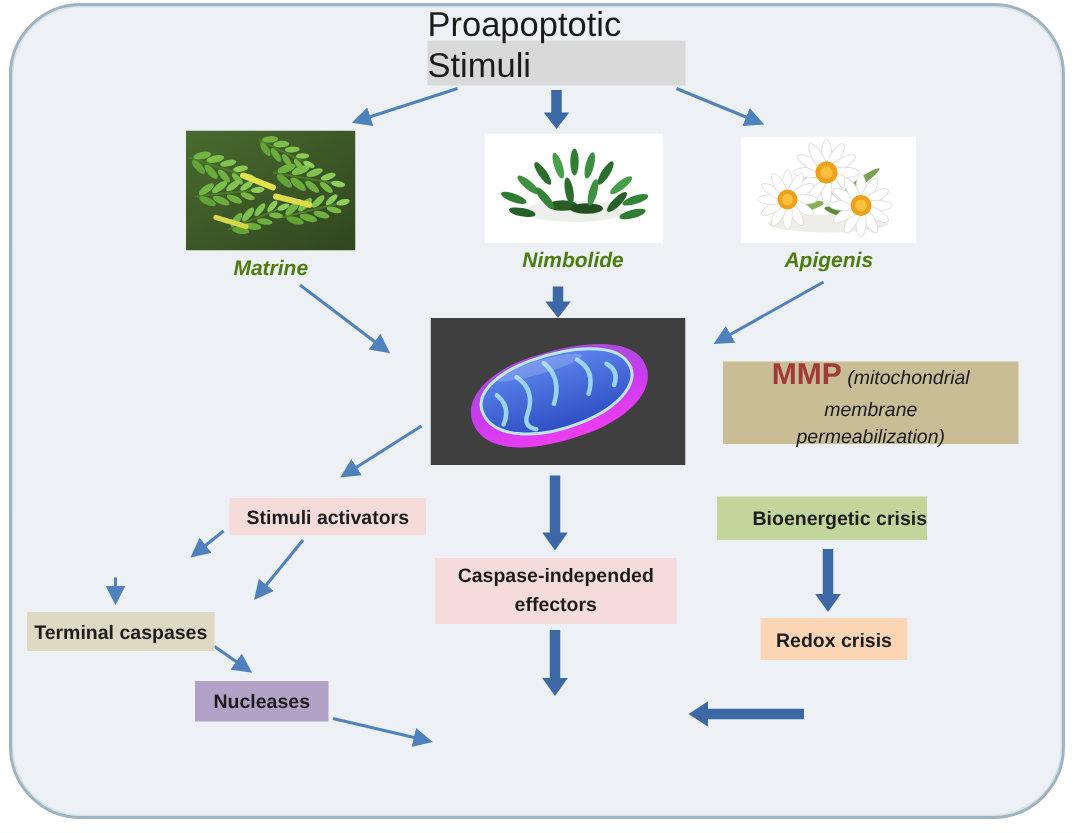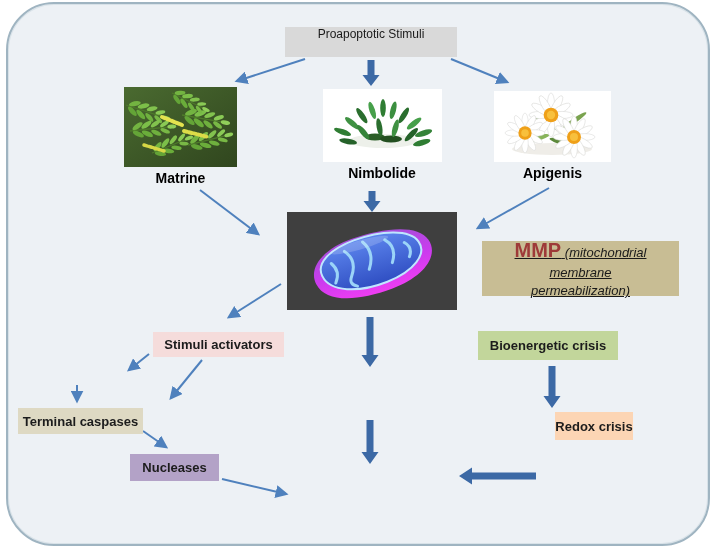--- a/index.html
+++ b/index.html
@@ -3,39 +3,39 @@
 <meta charset="utf-8">
 <style>
   html,body{margin:0;padding:0;background:#ffffff;font-family:"Liberation Sans",sans-serif;}
   #stage{position:relative;width:718px;height:555px;background:#ffffff;overflow:hidden;}
   .panel{position:absolute;left:6px;top:2px;width:700px;height:540px;border:2px solid #9fb4c1;
          border-radius:48px;background:#edf1f5;box-shadow:inset 0 0 0 1px #d8e2e8;}
   .node{position:absolute;display:flex;align-items:center;justify-content:center;text-align:center;
         font-weight:bold;font-size:13px;color:#1c1c1c;white-space:nowrap;z-index:3;}
   .node.wrap{white-space:normal;line-height:1.45;}
   .titlebox{position:absolute;left:285px;top:27px;width:172px;height:30px;background:#d9d9d9;
-            display:flex;align-items:flex-start;justify-content:center;font-size:12px;color:#1a1a1a;z-index:3;}
+            display:flex;align-items:flex-end;justify-content:center;font-size:23px;color:#1a1a1a;z-index:3;}
   .plant{position:absolute;display:flex;flex-direction:column;align-items:center;z-index:3;}
   .plant .photo{display:block;}
-  .plant .plabel{margin-top:3px;font-weight:bold;font-size:14px;color:#000000;}
+  .plant .plabel{margin-top:3px;font-style:italic;font-weight:bold;font-size:14px;color:#4d7c0f;}
   #plant-matrine{left:124px;top:87px;width:113px;}
   #plant-nimbolide{left:313px;top:89px;width:138px;}
   #plant-apigenis{left:494px;top:91px;width:117px;justify-content:flex-end;}
   .mito{position:absolute;left:287px;top:212px;width:170px;height:98px;z-index:3;}
   .mmpbox{position:absolute;left:482px;top:241px;width:197px;height:55px;background:#c8bd94;
           display:flex;align-items:center;justify-content:center;text-align:center;z-index:3;}
-  .mmpbox .inner{font-size:13px;font-style:italic;color:#1a1a1a;line-height:1.35;padding:0 18px;text-decoration:underline;}
+  .mmpbox .inner{font-size:13px;font-style:italic;color:#1a1a1a;line-height:1.35;padding:0 18px;}
   .mmpbox .abbr{font-size:20px;font-weight:bold;font-style:normal;color:#9e3a38;}
   #node-caspase-activators{left:153px;top:332px;width:131px;height:25px;background:#f5dcdb;}
   #node-caspase-9{left:30px;top:355px;width:89px;height:26px;background:#c6d9f1;}
   #node-terminal-caspases{left:18px;top:408px;width:125px;height:26px;background:#ded9c3;}
   #node-nucleases{left:130px;top:454px;width:89px;height:27px;background:#b3a2c7;}
   #node-caspase-independed{left:290px;top:372px;width:161px;height:44px;background:#f5dcdb;}
-  #node-bioenergetic{left:478px;top:331px;width:140px;height:29px;background:#c2d69b;}
-  #node-redox{left:507px;top:412px;width:78px;height:28px;background:#fcd5b4;margin-left:48px;}
+  #node-bioenergetic{left:478px;top:331px;width:140px;height:29px;background:#c2d69b;justify-content:flex-end;}
+  #node-redox{left:507px;top:412px;width:98px;height:28px;background:#fcd5b4;}
   #node-apoptosis{left:293px;top:468px;width:158px;height:40px;background:#d6e2f1;
                   font-size:21px;letter-spacing:0.5px;}
   #arrows{position:absolute;left:0;top:0;width:718px;height:555px;z-index:2;pointer-events:none;}
 </style>
 </head>
 <body>
 
 <div id="stage">
   <div class="panel"></div>
 
@@ -232,19 +232,22 @@
 
   <div class="node" id="node-caspase-activators">
     <span>Stimuli activators</span>
   </div>
   <div class="node" id="node-nucleases">
     <span>Nucleases</span>
   </div>
   <div class="node" id="node-terminal-caspases">
     <span>Terminal caspases</span>
   </div>
+  <div class="node wrap" id="node-caspase-independed">
+    <span>Caspase-independed effectors</span>
+  </div>
   <div class="node" id="node-bioenergetic">
     <span>Bioenergetic crisis</span>
   </div>
   <div class="node" id="node-redox">
     <span>Redox crisis</span>
   </div>
 </div>
 
 </body></html>

